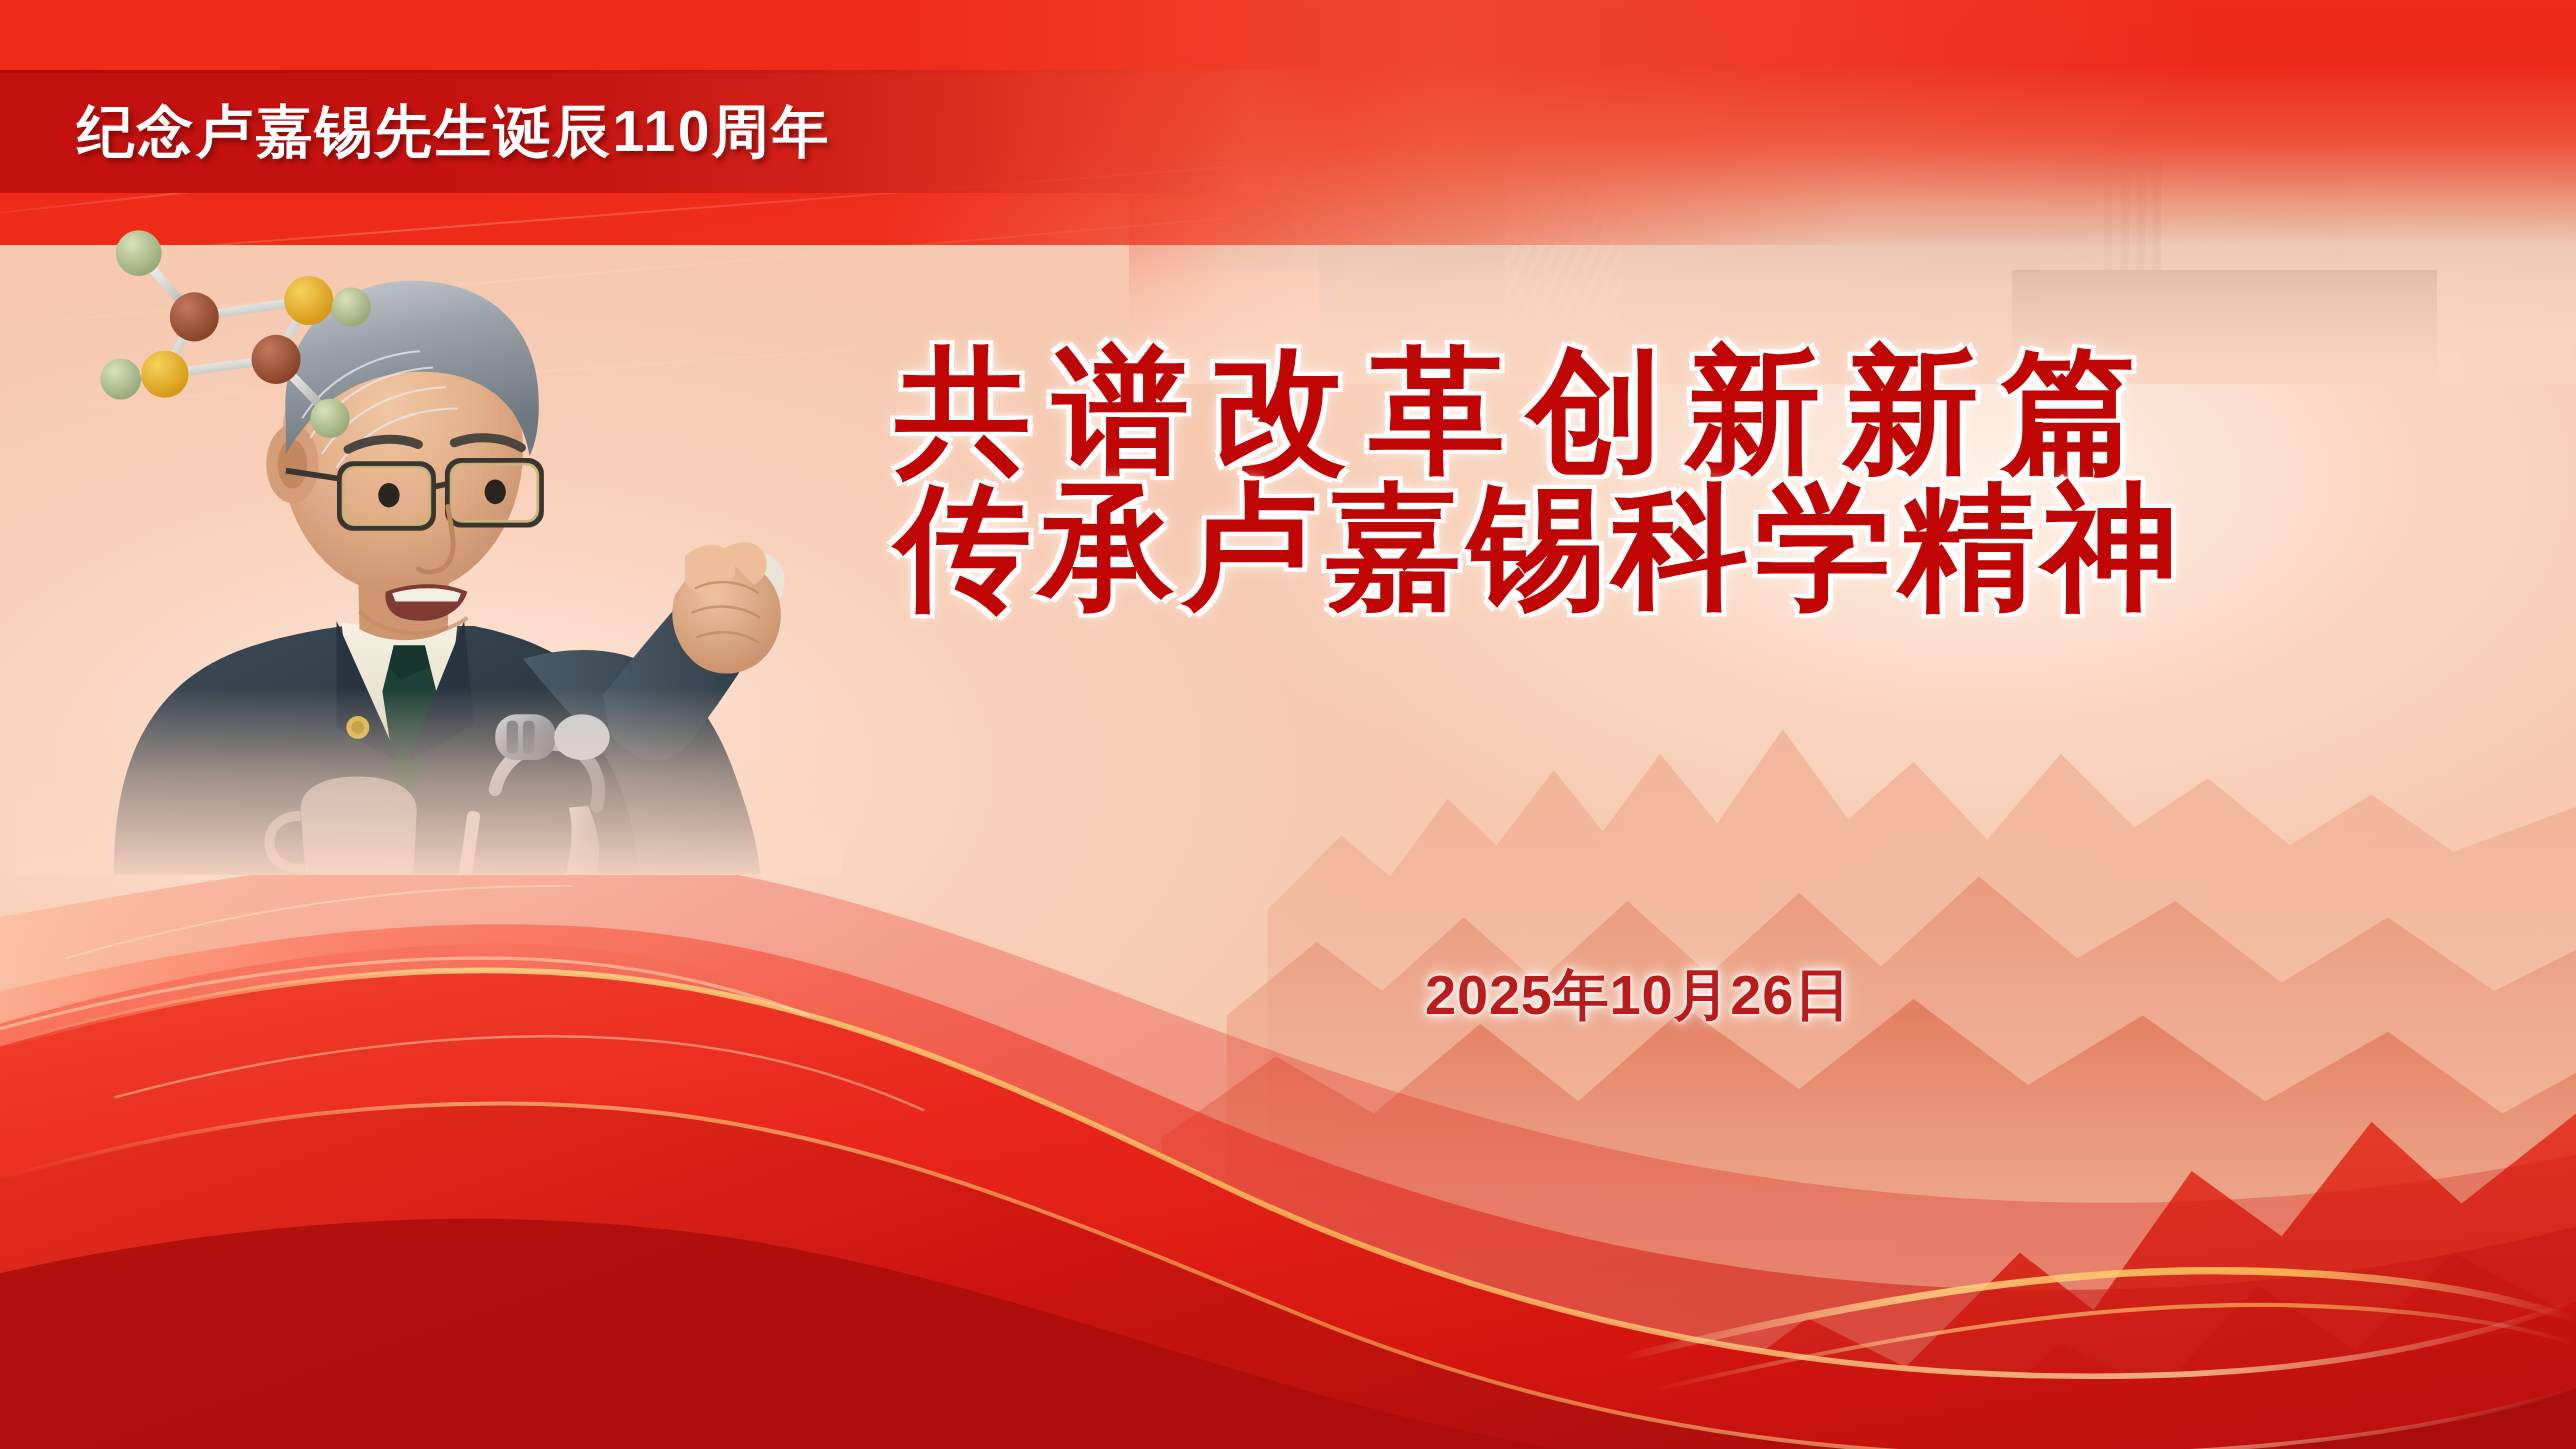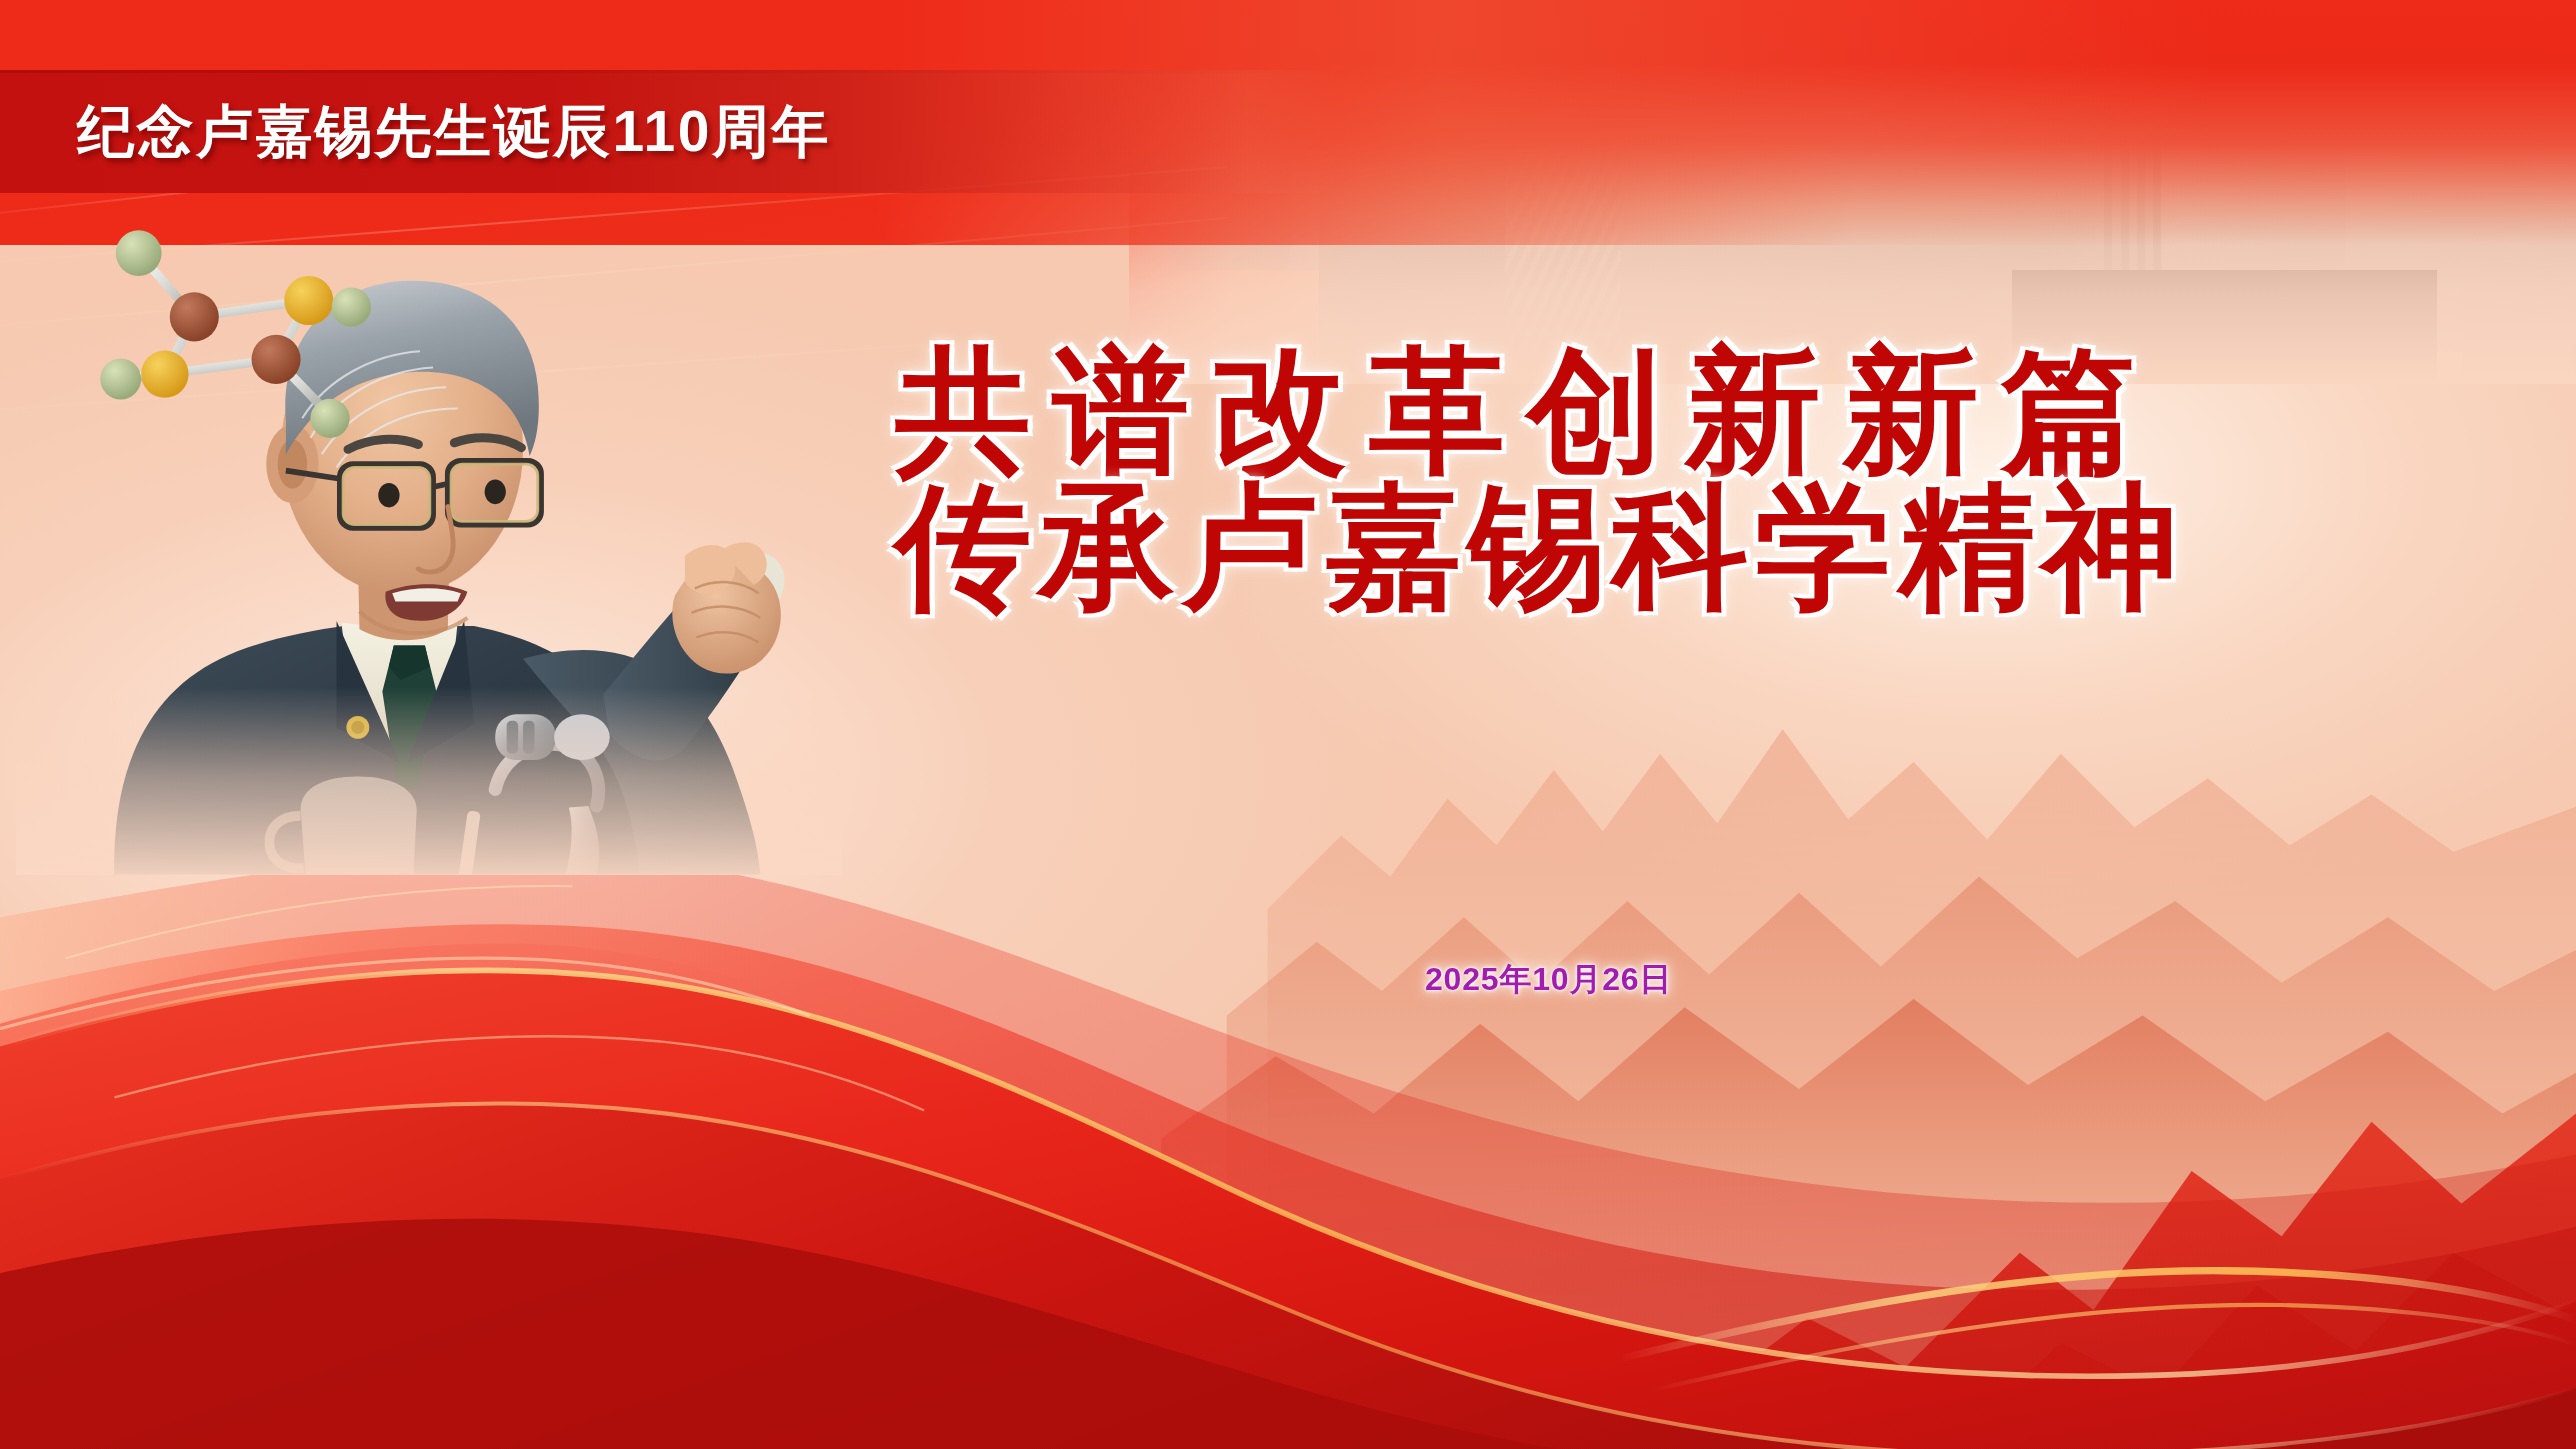--- a/index.html
+++ b/index.html
@@ -106,21 +106,21 @@
       4.9px 4.1px 0 rgba(255,255,255,.96), -4.9px -4.1px 0 rgba(255,255,255,.96),
       4.9px -4.1px 0 rgba(255,255,255,.96), -4.9px 4.1px 0 rgba(255,255,255,.96),
       0 0 18px rgba(255,255,255,.95);}
   .t1{font-size:136px;letter-spacing:7.4px;}
   .t2{font-size:136px;letter-spacing:22px;margin-top:18px;}
 
   .subtitle{position:absolute;left:1175px;top:835px;
     color:#C31414;font-size:46px;font-weight:bold;letter-spacing:1.6px;white-space:nowrap;
     text-shadow:0 0 2.5px #fff,0 0 5.7px #fff,0 0 11.4px rgba(255,255,255,.95),0 0 19.6px rgba(255,255,255,.75);}
   .datetext{position:absolute;left:1425px;top:958px;
-    color:#a21caf;font-size:32px;font-weight:bold;letter-spacing:0.8px;white-space:nowrap;
+    color:#b91c1c;font-size:56px;font-weight:bold;letter-spacing:0.8px;white-space:nowrap;
     text-shadow:0 0 2.5px #fff,0 0 5.7px #fff,0 0 11.4px rgba(255,255,255,.95),0 0 19.6px rgba(255,255,255,.75);text-align:center;}
 
   
   .ribbons{position:absolute;left:0;bottom:0;width:100%;height:916px;}
 </style>
 </head>
 <body>
 
 <div class="stage">
 

